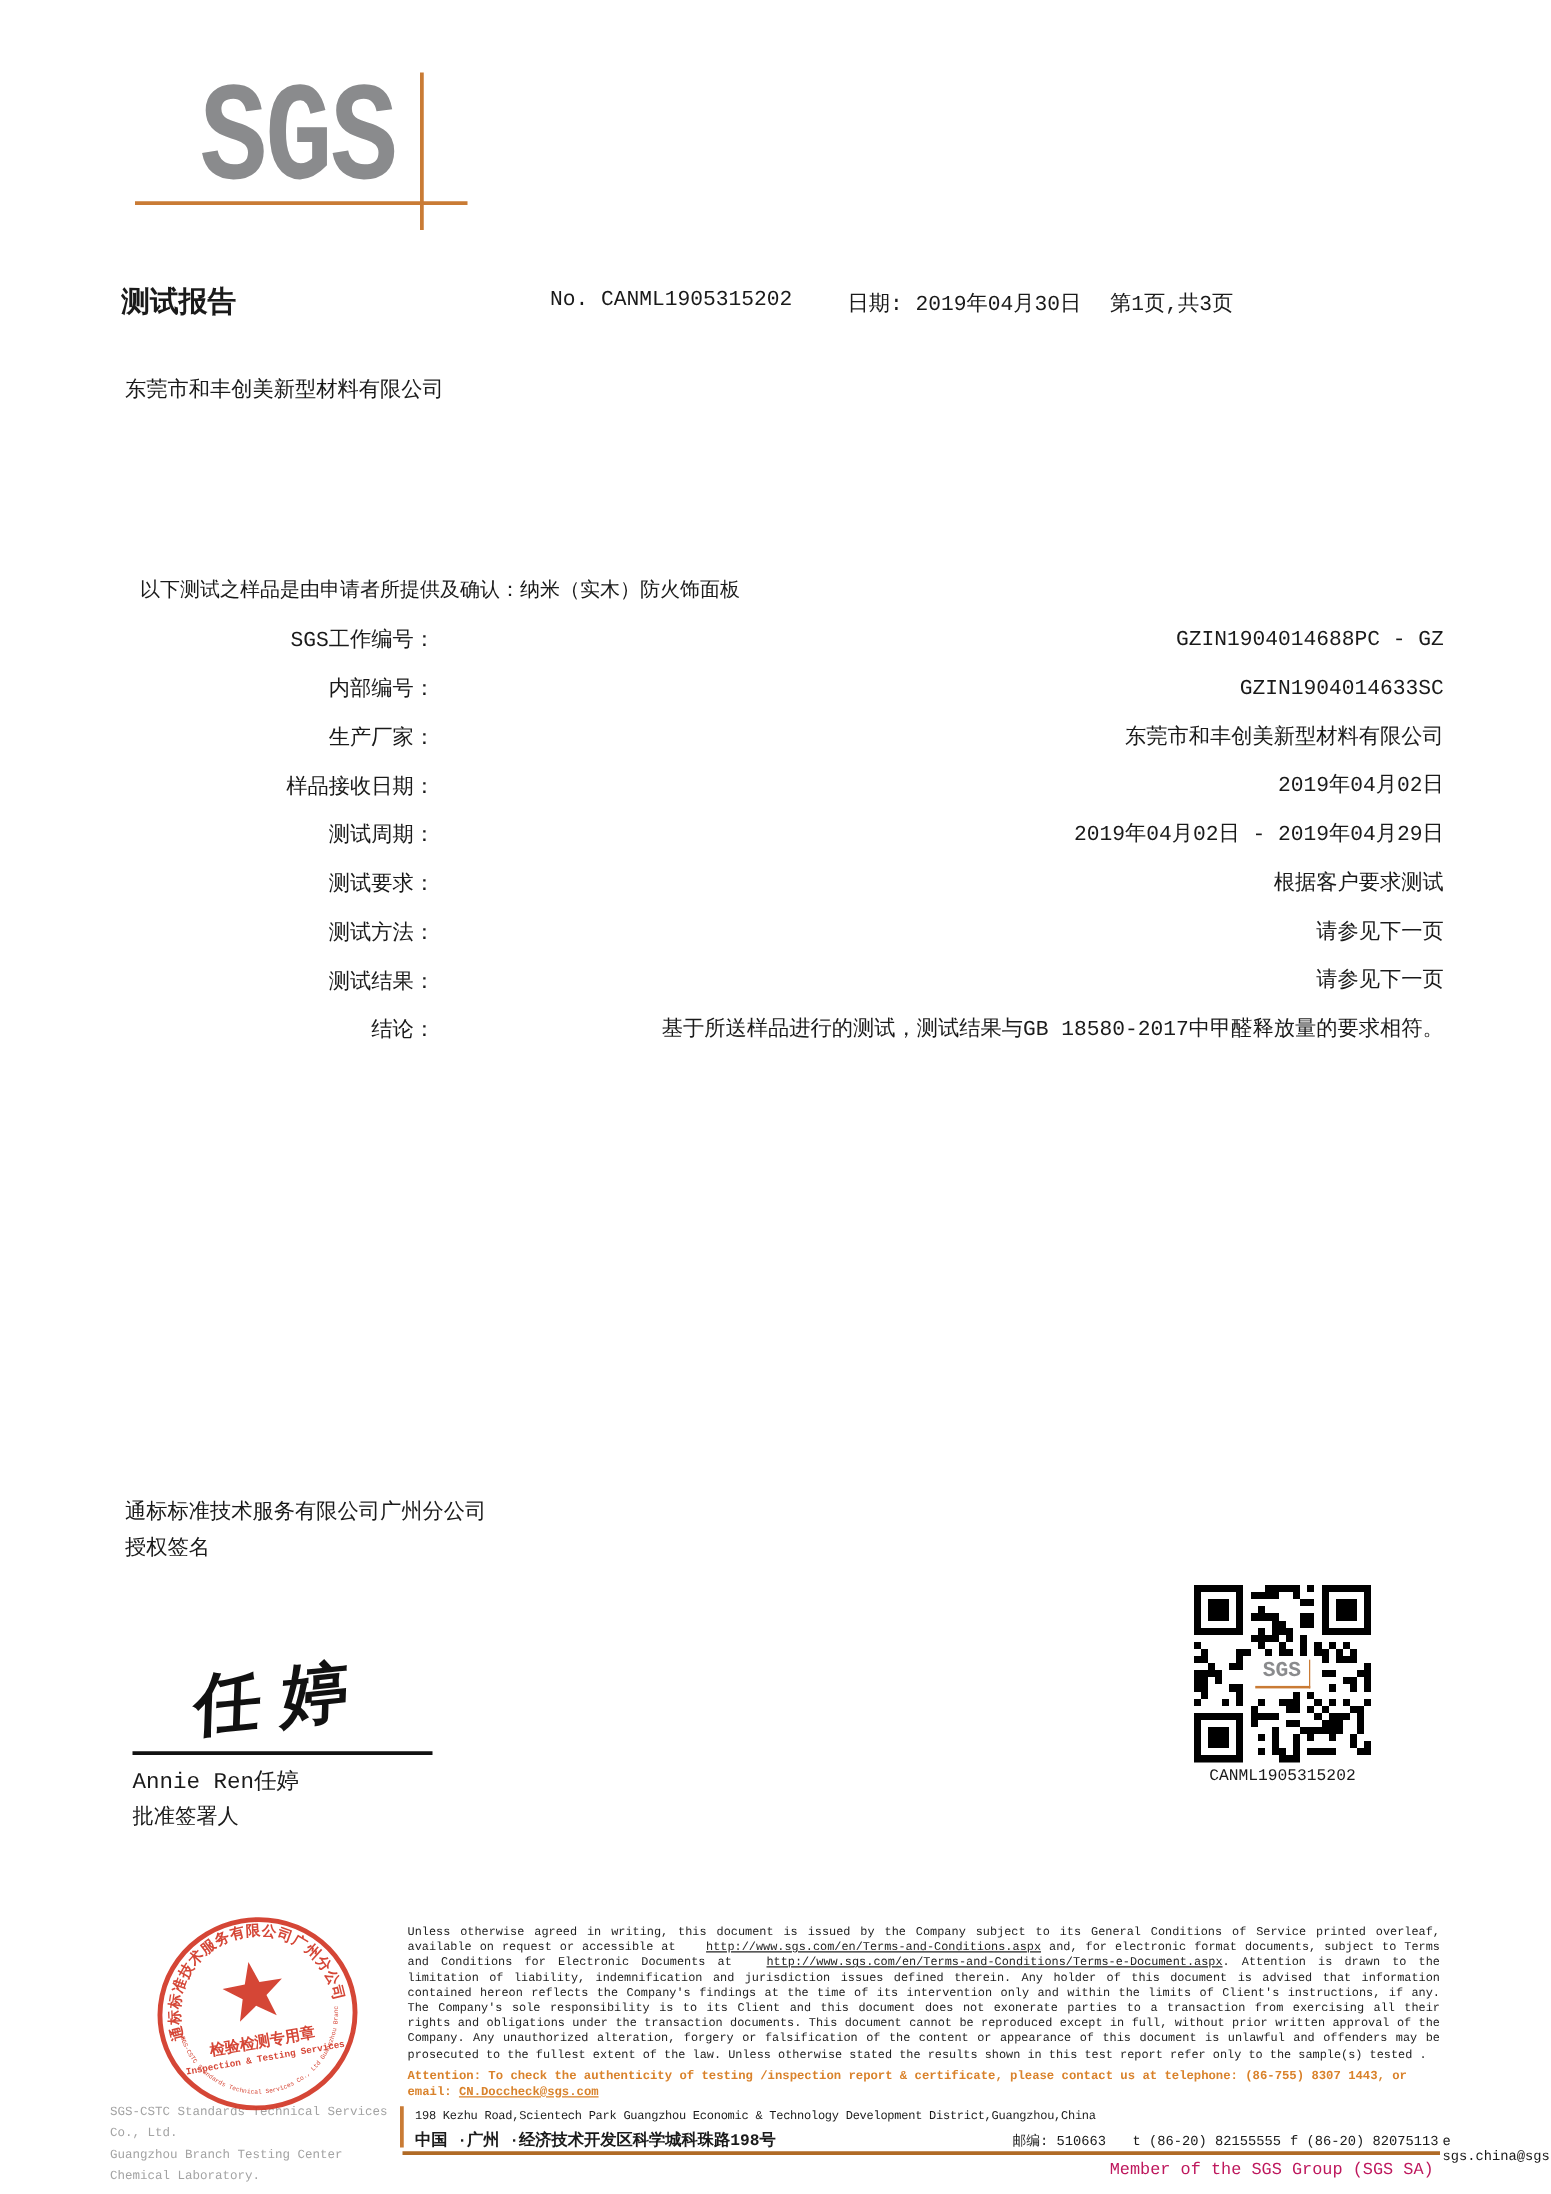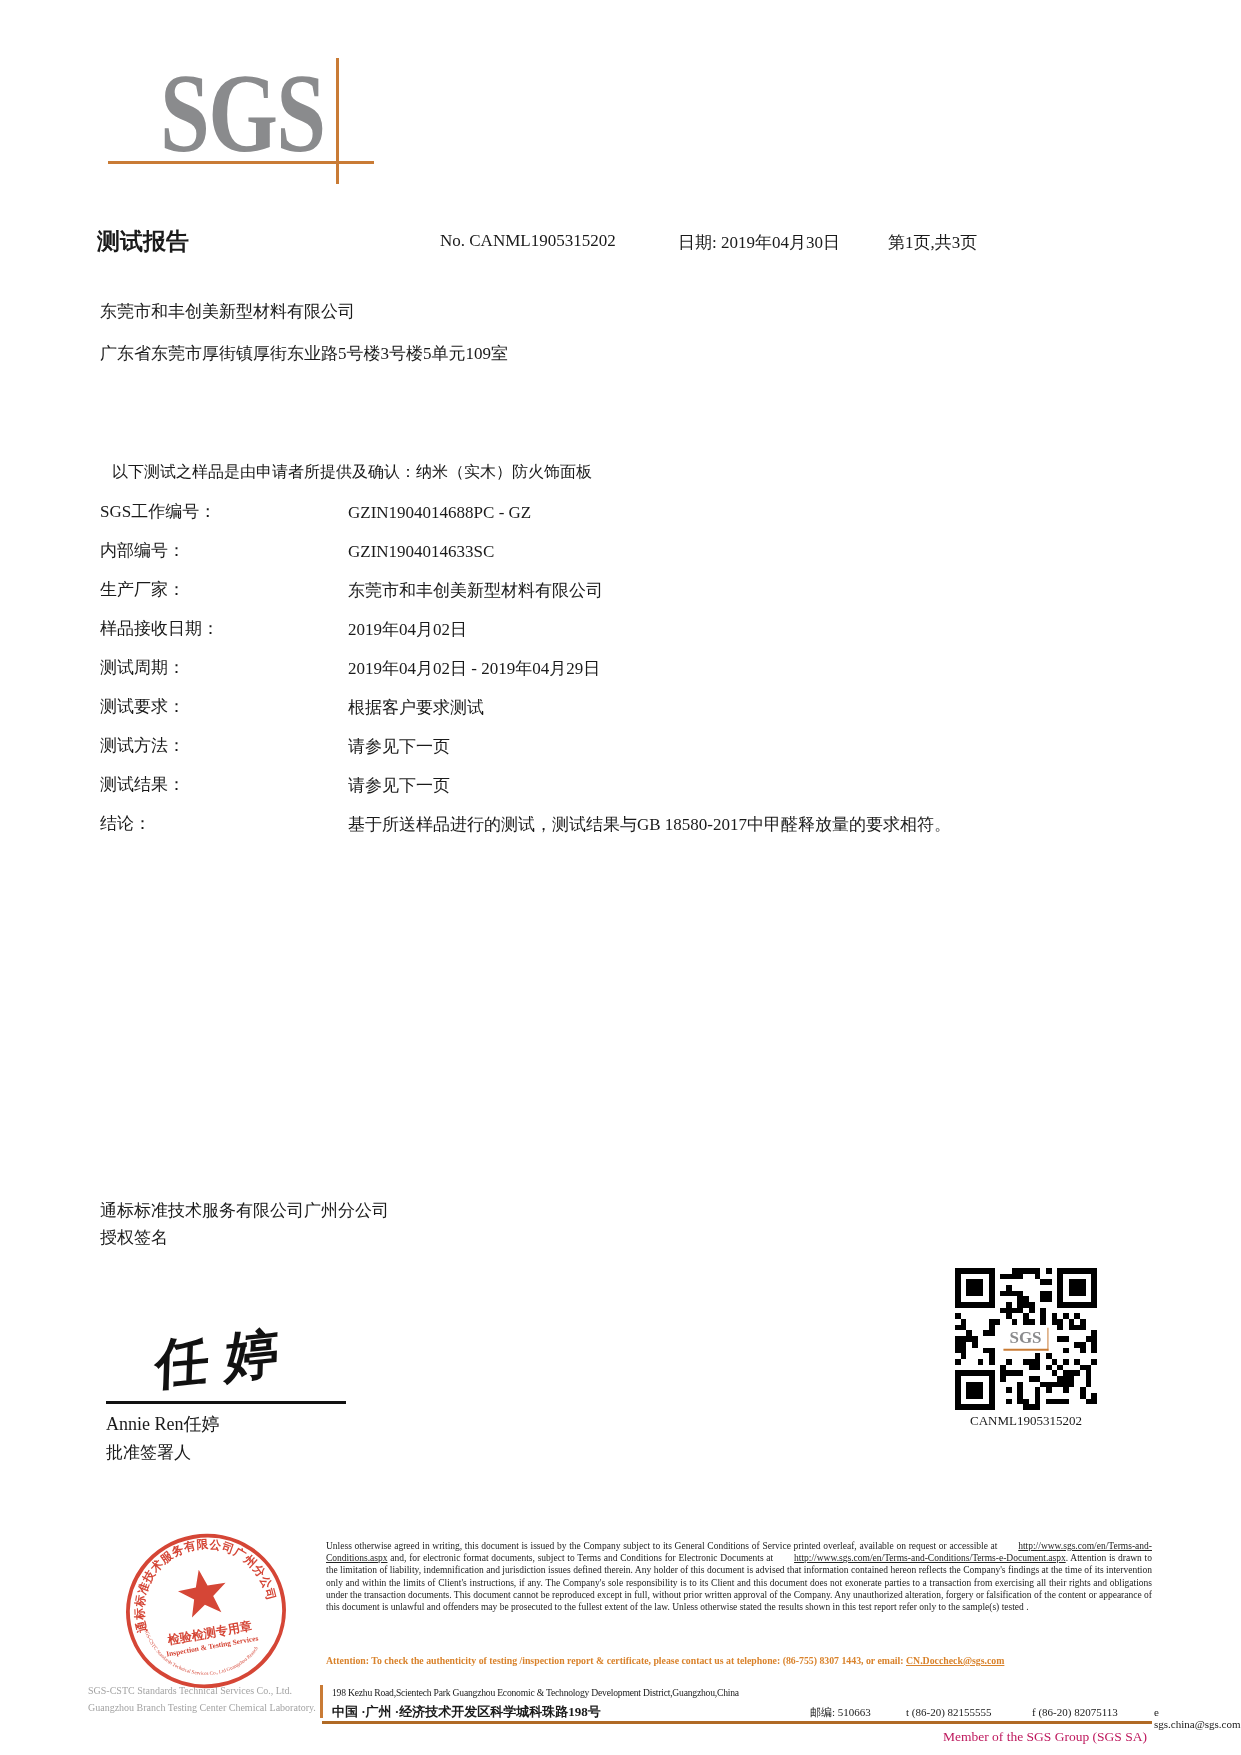--- a/index.html
+++ b/index.html
@@ -1,39 +1,39 @@
 <!DOCTYPE html>
 <html><head>
 <meta charset="utf-8">
 <style>
   * { box-sizing: border-box; }
   html,body { margin:0; padding:0; background:#ffffff; }
   .page {
     position:relative; width:1241px; height:1755px; margin:0 auto;
     background:#ffffff; color:#1a1a1a;
-    font-family:Liberation Serif, serif; overflow:hidden;
+    font-family:Liberation Mono, monospace; overflow:hidden;
   }
   
   .logo-text{ position:absolute; left:160px; top:57px; font-size:112px; line-height:1;
     font-weight:bold; color:#8a8b8d; letter-spacing:-2px;
     transform:scaleX(.8); transform-origin:0 0; }
   .logo-hline{ position:absolute; left:108px; top:161px; width:266px; height:3px; background:#c97b35; }
   .logo-vline{ position:absolute; left:336px; top:58px; width:3px; height:126px; background:#c97b35; }
   
   .doc-title{ position:absolute; left:97px; top:226px; font-size:23px; font-weight:bold; }
   .report-no{ position:absolute; left:440px; top:231px; font-size:17px; }
   .report-date{ position:absolute; left:678px; top:231px; font-size:17px; }
   .page-info{ position:absolute; left:888px; top:231px; font-size:17px; }
   
   .applicant-name{ position:absolute; left:100px; top:300px; font-size:17px; }
   .applicant-address{ position:absolute; left:100px; top:342px; font-size:17px; }
   
   .sample-line{ position:absolute; left:100px; top:462px; font-size:16px;margin-left:12px; }
   .details{ position:absolute; left:100px; top:500px; width:1055px; }
-  .drow{ display:flex; align-items:flex-start; min-height:39px; font-size:17px; }
+  .drow{ display:flex; align-items:flex-start; min-height:39px; font-size:17px;text-align:right; }
   .dlabel{ width:248px; flex:0 0 248px; }
   .dvalue{ flex:1; line-height:1.55; }
   
   .sig-company{ position:absolute; left:100px; top:1198px; font-size:17px; line-height:1.55; }
   .sig-auth{ position:absolute; left:100px; top:1226px; font-size:17px; }
   .sig-hand{ position:absolute; left:155px; top:1322px; font-size:54px; font-weight:600;
     letter-spacing:16px; transform:rotate(-6deg) skewX(-8deg); color:#111; white-space:nowrap; }
   .sig-line{ position:absolute; left:106px; top:1401px; width:240px; height:3px; background:#111; }
   .sig-name{ position:absolute; left:106px; top:1412px; font-size:18px; }
   .sig-role{ position:absolute; left:106px; top:1441px; font-size:17px; }
@@ -79,21 +79,20 @@
   <div class="logo-text">SGS</div>
   <div class="logo-hline"></div>
   <div class="logo-vline"></div>
 
   <div class="doc-title">测试报告</div>
   <div class="report-no">No. CANML1905315202</div>
   <div class="report-date">日期: 2019年04月30日</div>
   <div class="page-info">第1页,共3页</div>
 
   <div class="applicant-name">东莞市和丰创美新型材料有限公司</div>
-  <div class="applicant-address">广东省东莞市厚街镇厚街东业路5号楼3号楼5单元109室</div>
 
   <div class="sample-line">以下测试之样品是由申请者所提供及确认：纳米（实木）防火饰面板</div>
   <div class="details">
     <div class="drow">
       <span class="dlabel">SGS工作编号：</span>
       <span class="dvalue">GZIN1904014688PC - GZ</span>
     </div>
 
     <div class="drow">
       <span class="dlabel">内部编号：</span>

